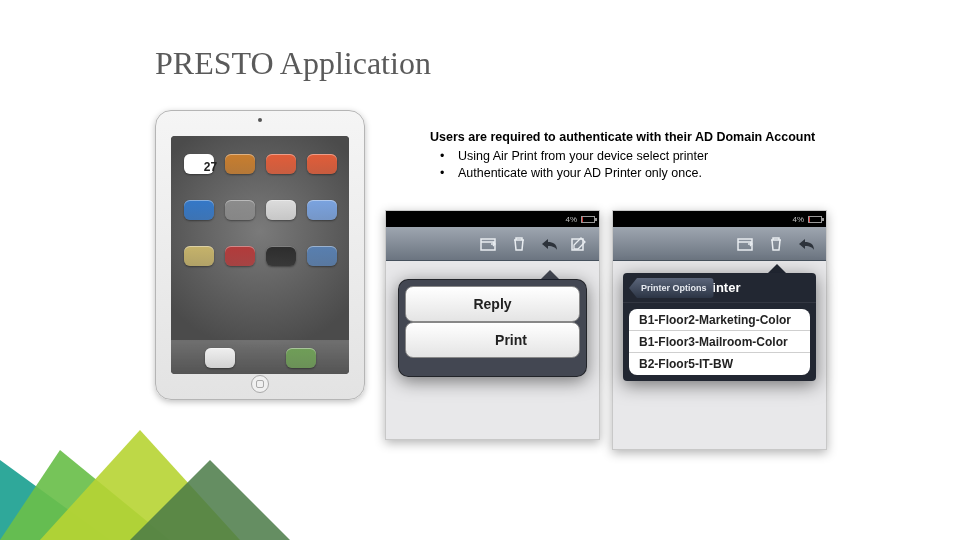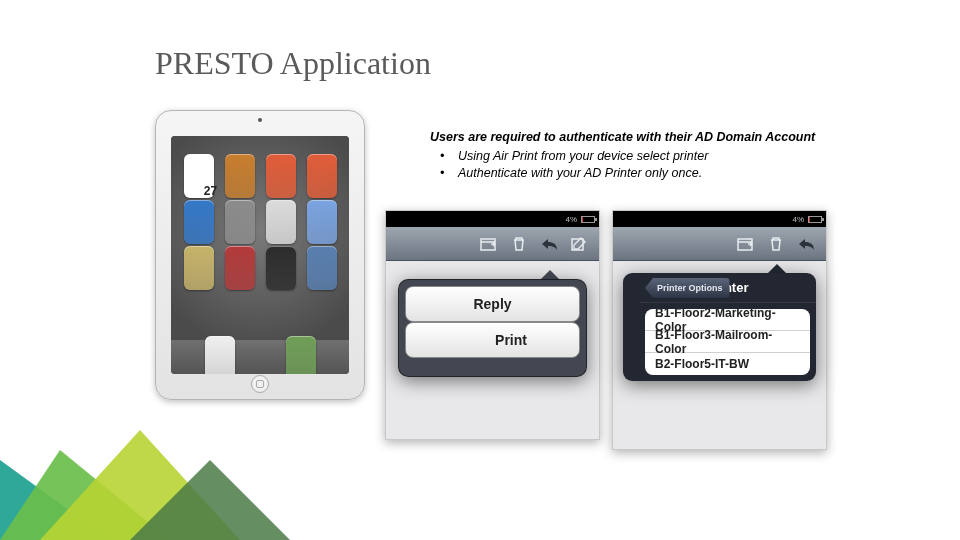--- a/index.html
+++ b/index.html
@@ -21,21 +21,20 @@
     font-weight: 400;
   }
   .desc {
     position: absolute;
     top: 129px;
     left: 430px;
     width: 420px;
     font-size: 12.5px;
     color: #000;
     line-height: 1.35;
-    font-style: italic;
   }
   .desc .lead { font-weight: 700; }
   .desc .bullets { margin-top: 2px; padding-left: 10px; }
   .desc .bullets .li { display:flex; }
   .desc .bullets .li .dot { width:18px; }
   .desc .bullets .li .txt { flex:1; }
 
   
   .ipad {
     position: absolute;
@@ -66,21 +65,21 @@
     position:absolute; top:0; left:0; right:0; bottom:0;
     background: radial-gradient(circle at 50% 40%, #7a7a7a 0%, #4b4b4b 70%);
     padding: 18px 8px 0 8px;
     display:grid;
     grid-template-columns: repeat(4, 1fr);
     grid-auto-rows: 40px;
     gap: 6px 2px;
     justify-items:center;
   }
   .app {
-    width:30px; height:44px; border-radius:6px;
+    width:30px; height:20px; border-radius:6px;
     box-shadow: 0 1px 2px rgba(0,0,0,0.4), inset 0 1px 0 rgba(255,255,255,0.4);
     padding-left: 24px;
   }
   .dock {
     position:absolute; bottom:0; left:0; right:0; height:34px;
     background: linear-gradient(rgba(255,255,255,0.2),rgba(255,255,255,0.05));
     border-top:1px solid rgba(255,255,255,0.15);
     display:flex; justify-content:space-around; align-items:center; padding:0 8px;
   }
 
@@ -155,22 +154,22 @@
     color:#222;
     box-shadow: inset 0 1px 0 #fff;
   }
   .sheet-btn:last-child{margin-bottom:12px;padding-left:37px;}
 
   
   .popover {
     position:absolute;
     top:12px; left:10px; right:10px;
     background: rgba(12,18,30,0.9);
-    border-radius:9px;
-    padding:0 0 6px 16px;
+    border-radius:4px;
+    padding:0 0 6px 0;
     box-shadow: 0 4px 18px rgba(0,0,0,0.5);
   }
   .popover::before{
     content:"";position:absolute;top:-9px;right:30px;
     border:9px solid transparent;border-bottom-color:rgba(12,18,30,0.9);
     border-top:none;
   }
   .pop-header{
     height:30px; display:flex; align-items:center; justify-content:center;
     position:relative;

